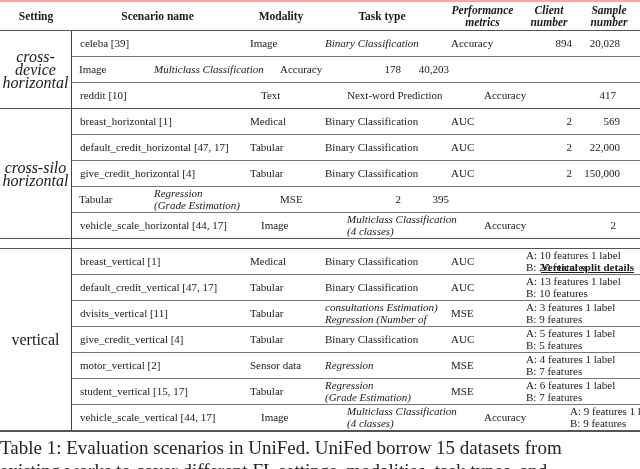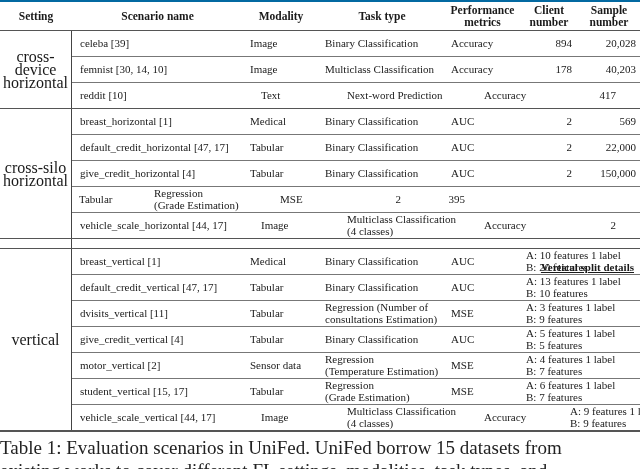--- a/index.html
+++ b/index.html
@@ -4,35 +4,35 @@
   <style>
     html, body { margin: 0; padding: 0; background: #ffffff; }
     body {
       width: 640px; height: 469px; overflow: hidden;
       font-family: "Liberation Serif", "DejaVu Serif", serif;
       color: #1a1a1a;
       position: relative;
     }
     .tbl {
       position: absolute; left: 0; top: 0; width: 640px;
-      border-top: 2px solid #0369a1;
+      border-top: 2px solid #fca5a5;
       border-bottom: 2px solid #555;
     }
     .hdr {
       display: flex; height: 28px; border-bottom: 1.5px solid #555;
       font-weight: bold; font-size: 11.5px; line-height: 12px;
     }
     .hdr div { display: flex; align-items: center; justify-content: center; text-align: center; }
     .c-set { width: 72px; flex: none; }
     .c-name { width: 171px; flex: none; padding-left: 8px; box-sizing: border-box; }
     .c-mod { width: 76px; flex: none; padding-left: 7px; box-sizing: border-box; }
     .c-task { width: 126px; flex: none; padding-left: 6px; box-sizing: border-box; }
     .c-perf { width: 75px; flex: none; padding-left: 6px; box-sizing: border-box; }
     .c-cli { width: 58px; flex: none; padding-right: 6px; box-sizing: border-box; text-align: right; }
-    .c-samp { width: 62px; flex: none; padding-right: 4px; box-sizing: border-box; text-align: right; }
+    .c-samp { width: 62px; flex: none; padding-right: 20px; box-sizing: border-box; text-align: right; }
     .c-split { width: 120px; flex: none; padding-left: 6px; box-sizing: border-box; }
 
     .hdr .c-name, .hdr .c-mod, .hdr .c-task, .hdr .c-perf { justify-content: center; padding: 0; }
     .hdr .c-cli, .hdr .c-samp { justify-content: center; padding: 0; }
 
     .group { display: flex; border-bottom: 1.5px solid #555; }
     .group .setting {
       width: 72px; flex: none; border-right: 1.2px solid #444; box-sizing: border-box;
       display: flex; align-items: center; justify-content: center; text-align: center;
       font-size: 16px; line-height: 13px;
@@ -40,21 +40,21 @@
     .rows { flex: 1; }
     .row {
       display: flex; height: 25px; 
       font-size: 11px; line-height: 11.5px;
       border-bottom: 1px solid #777;
     }
     .row:last-child { border-bottom: none; gap: 11px; }
     .row > div { display: flex; align-items: center; }
     .row .c-cli, .row .c-samp { justify-content: flex-end; }
     .row .c-name { width: 171px; }
-    .sub { display: block; }
+    .sub { display: block; font-style: italic; }
     .spacer-row {
       display: flex; height: 9px; border-bottom: 1.5px solid #555;
     }
     .spacer-row .setting { width: 72px; border-right: 1.2px solid #444; box-sizing: border-box; }
     .split-hdr {
       position: absolute; right: 6px; top: 261px;
       font-weight: bold; font-size: 11px; text-decoration: underline;
     }
     .split-cell { flex-direction: column; align-items: flex-start !important; justify-content: center; font-size: 11px; line-height: 11.5px; }
     .caption {
@@ -105,21 +105,20 @@
         <div class="c-task">
             <span>
               <span class="sub">Binary Classification</span>
             </span>
           </div>
         <div class="c-perf">Accuracy</div>
         <div class="c-cli">894</div>
         <div class="c-samp">20,028</div>
       </div>
       <div class="row">
-        <div class="c-name">femnist [30, 14, 10]</div>
         <div class="c-mod">Image</div>
         <div class="c-task">
             <span>
               <span class="sub">Multiclass Classification</span>
             </span>
           </div>
         <div class="c-perf">Accuracy</div>
         <div class="c-cli">178</div>
         <div class="c-samp">40,203</div>
       </div>
@@ -221,22 +220,22 @@
         <div class="c-split split-cell">
             <span>A: 13 features 1 label</span>
             <span>B: 10 features</span>
           </div>
       </div>
       <div class="row">
         <div class="c-name">dvisits_vertical [11]</div>
         <div class="c-mod">Tabular</div>
         <div class="c-task">
             <span>
+              <span class="sub">consultations Estimation)</span>
               <span class="sub">Regression (Number of</span>
-              <span class="sub">consultations Estimation)</span>
             </span>
           </div>
         <div class="c-perf">MSE</div>
         <div class="c-split split-cell">
             <span>A: 3 features 1 label</span>
             <span>B: 9 features</span>
           </div>
       </div>
       <div class="row">
         <div class="c-name">give_credit_vertical [4]</div>
@@ -247,21 +246,20 @@
             <span>A: 5 features 1 label</span>
             <span>B: 5 features</span>
           </div>
       </div>
       <div class="row">
         <div class="c-name">motor_vertical [2]</div>
         <div class="c-mod">Sensor data</div>
         <div class="c-task">
             <span>
               <span class="sub">Regression</span>
-              <span class="sub">(Temperature Estimation)</span>
             </span>
           </div>
         <div class="c-perf">MSE</div>
         <div class="c-split split-cell">
             <span>A: 4 features 1 label</span>
             <span>B: 7 features</span>
           </div>
       </div>
       <div class="row">
         <div class="c-name">student_vertical [15, 17]</div>

